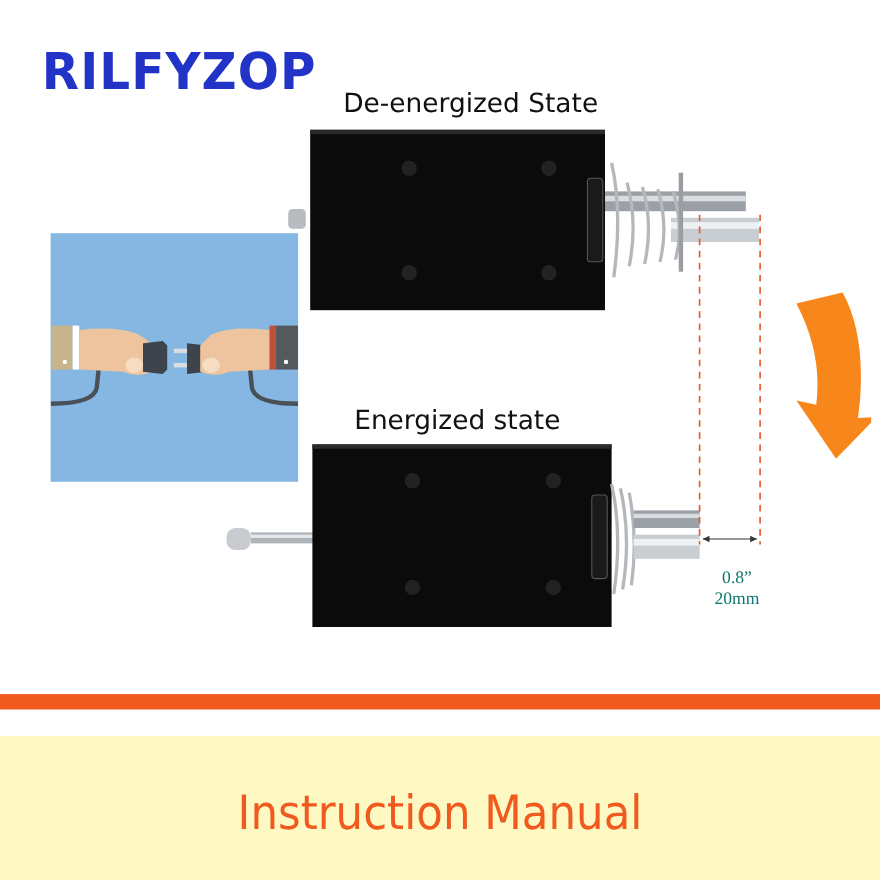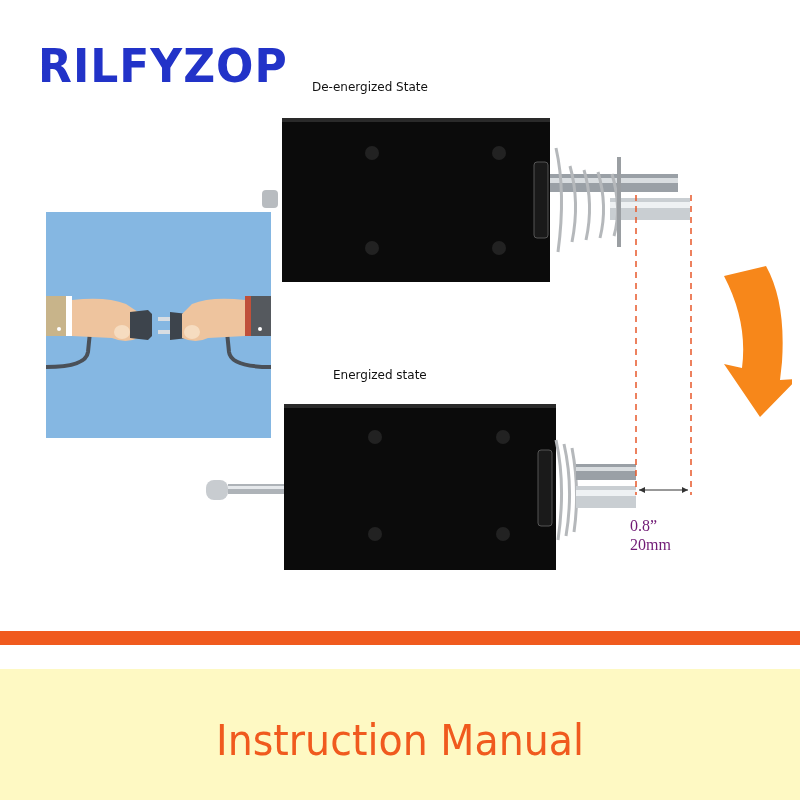--- a/index.html
+++ b/index.html
@@ -1,24 +1,24 @@
 <!DOCTYPE html>
 <html><head>
 <meta charset="utf-8">
 <style>
   html,body{margin:0;padding:0;}
   body{width:800px;height:800px;position:relative;background:#fff;overflow:hidden;font-family:"DejaVu Sans",sans-serif;}
   .abs{position:absolute;}
   .brand{left:38px;top:40px;font-family:"DejaVu Sans",sans-serif;font-weight:bold;font-size:44px;letter-spacing:1px;color:#2233c8;transform:scaleY(1.05);}
-  .state-label{font-family:"DejaVu Sans",sans-serif;font-size:12px;color:#111;}
+  .state-label{font-family:"DejaVu Sans",sans-serif;font-size:24px;color:#111;}
   .lbl-de{left:312px;top:80px;}
-  .lbl-en{left:333px;top:368px;}
+  .lbl-en{left:322px;top:368px;}
   .plug-panel{left:46px;top:212px;width:225px;height:226px;background:#85b7e2;overflow:hidden;}
   .volt{left:0;width:100%;top:158px;text-align:center;font-family:"Liberation Serif",serif;font-size:44px;color:#1c2fb0;}
-  .dim-text{left:630px;top:516px;width:80px;text-align:left;font-family:"Liberation Serif",serif;font-size:16px;line-height:19px;color:#701a75;}
+  .dim-text{left:630px;top:516px;width:80px;text-align:center;font-family:"Liberation Serif",serif;font-size:16px;line-height:19px;color:#0f766e;}
   .bar{left:0;top:631px;width:800px;height:14px;background:#f05a1e;}
   .footer{left:0;top:669px;width:800px;height:155px;background:#fef9c3;}
   .footer-title{left:0;width:800px;top:46px;text-align:center;font-family:"DejaVu Sans",sans-serif;font-size:43px;color:#f05a1e;transform:scaleX(0.92);}
 </style>
 </head>
 <body>
 
 <div class="abs brand">RILFYZOP</div>
 
 <div class="abs state-label lbl-de">De-energized State</div>

